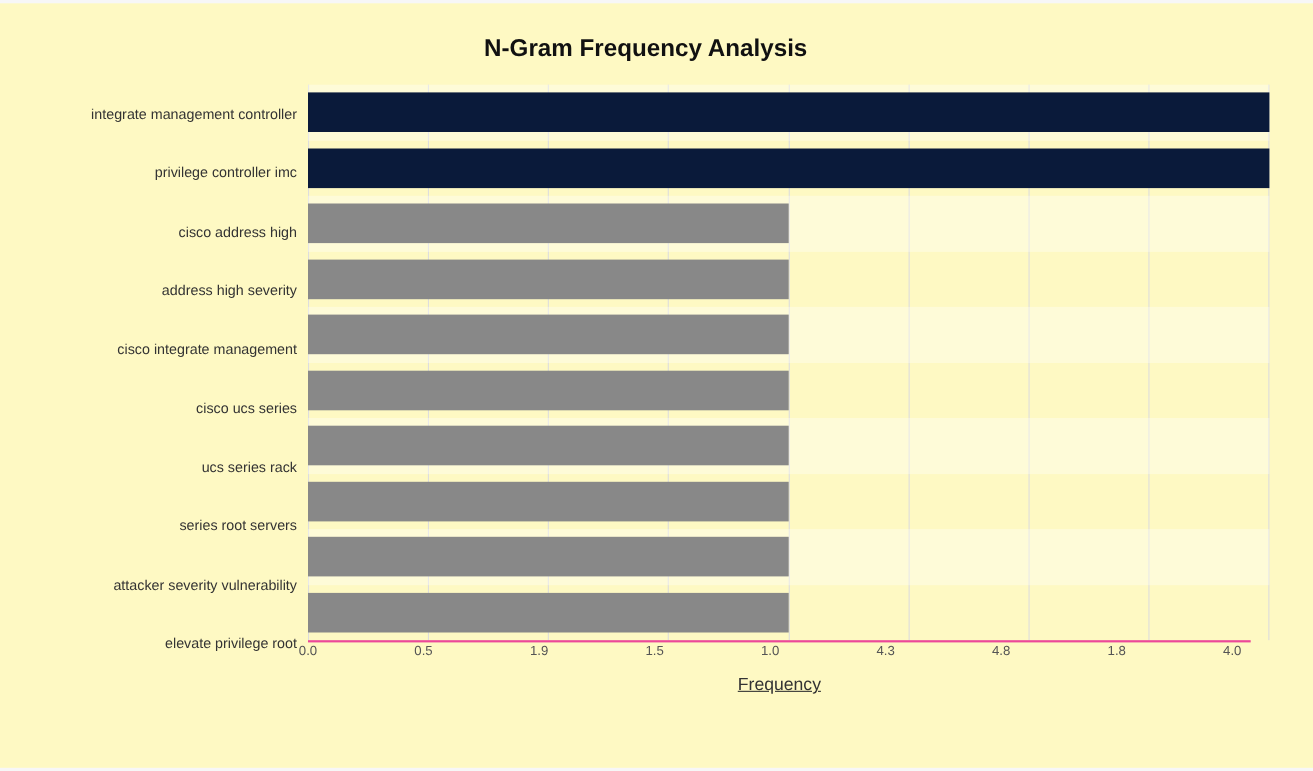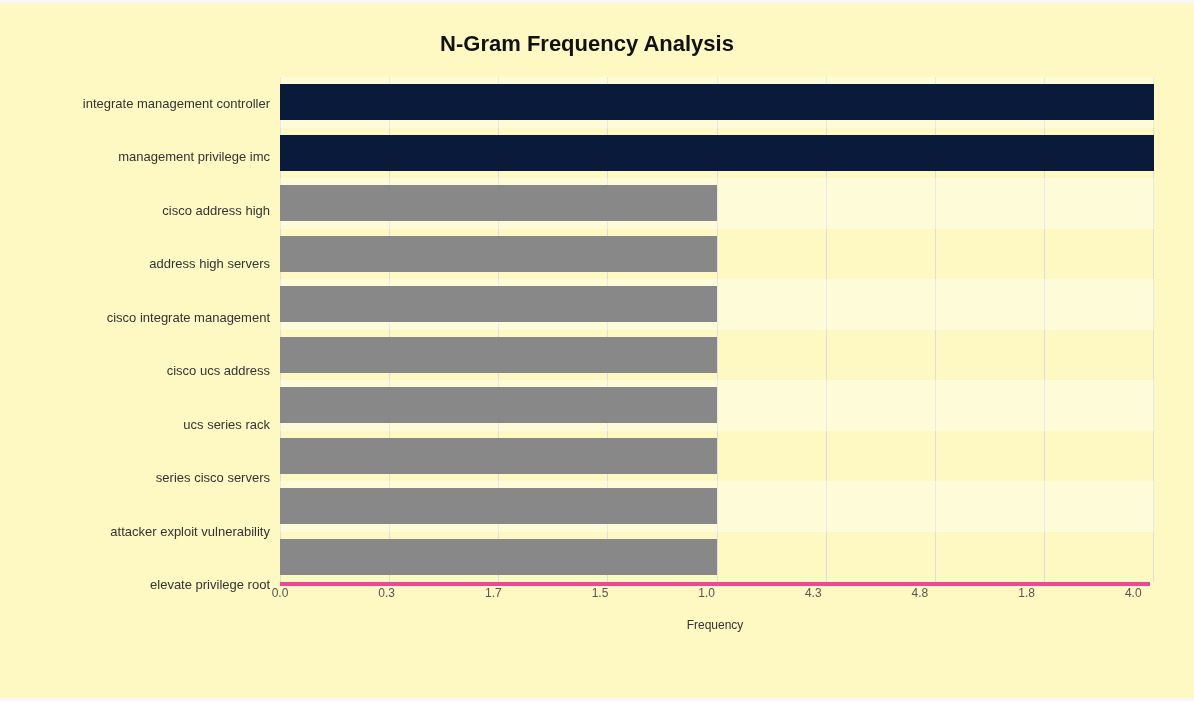--- a/index.html
+++ b/index.html
@@ -91,66 +91,67 @@
     .bar-dark {
       background: #0a1a3a;
     }
     .bar-gray {
       background: #888;
     }
     .x-axis {
       position: absolute;
       bottom: 0;
       left: 0;
-      right: 4px;
+      right: 17px;
       height: 30px;
       display: flex;
       justify-content: space-between;
       align-items: flex-start;
-      border-top: 4px solid #ec4899;
+      border-top: 2px solid #ec4899;
     }
     .x-tick {
       font-size: 12px;
       color: #555;
       text-align: center;
       transform: translateX(-50%);
     }
     .x-axis-label {
       position: absolute;
       bottom: -20px;
       left: 50%;
       transform: translateX(-50%);
-      font-size: 12px;
+      font-size: 16px;
       color: #333;
+      text-decoration: underline;
     }
     .chart-background-stripes {
       position: absolute;
       top: 0;
       left: 0;
       right: 0;
       bottom: 30px;
       z-index: 1;
     }
   </style>
 </head>
 <body>
 
 <div class="chart-container">
   <div class="chart-title">N-Gram Frequency Analysis</div>
   <div class="chart-area">
     <div class="y-axis-labels" id="y-labels">
         <div class="y-label">integrate management controller</div>
-        <div class="y-label">management privilege imc</div>
+        <div class="y-label">privilege controller imc</div>
         <div class="y-label">cisco address high</div>
-        <div class="y-label">address high servers</div>
+        <div class="y-label">address high severity</div>
         <div class="y-label">cisco integrate management</div>
-        <div class="y-label">cisco ucs address</div>
+        <div class="y-label">cisco ucs series</div>
         <div class="y-label">ucs series rack</div>
-        <div class="y-label">series cisco servers</div>
-        <div class="y-label">attacker exploit vulnerability</div>
+        <div class="y-label">series root servers</div>
+        <div class="y-label">attacker severity vulnerability</div>
         <div class="y-label">elevate privilege root</div>
       </div>
     <div class="bars-and-grid">
 
       <div class="grid-lines" id="grid-lines">
           <div class="grid-line"></div>
           <div class="grid-line"></div>
           <div class="grid-line"></div>
           <div class="grid-line"></div>
           <div class="grid-line"></div>
@@ -194,22 +195,22 @@
           </div>
           <div class="bar-row">
             <div class="bar bar-gray" style="width: 50%;"></div>
           </div>
           <div class="bar-row">
             <div class="bar bar-gray" style="width: 50%;"></div>
           </div>
         </div>
       <div class="x-axis" id="x-axis">
           <span class="x-tick">0.0</span>
-          <span class="x-tick">0.3</span>
-          <span class="x-tick">1.7</span>
+          <span class="x-tick">0.5</span>
+          <span class="x-tick">1.9</span>
           <span class="x-tick">1.5</span>
           <span class="x-tick">1.0</span>
           <span class="x-tick">4.3</span>
           <span class="x-tick">4.8</span>
           <span class="x-tick">1.8</span>
           <span class="x-tick">4.0</span>
           <span class="x-axis-label">Frequency</span>
         </div>
     </div>
   </div>

